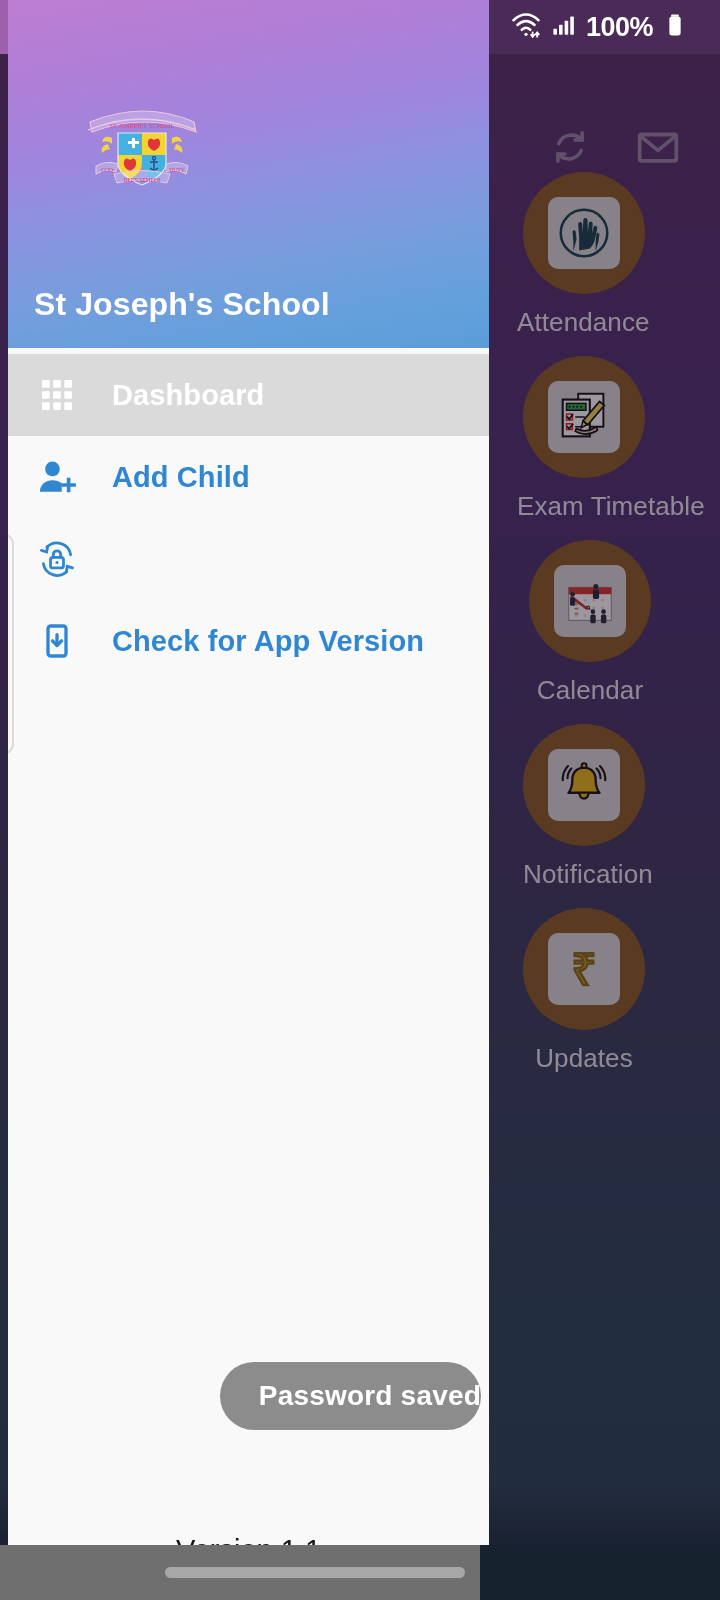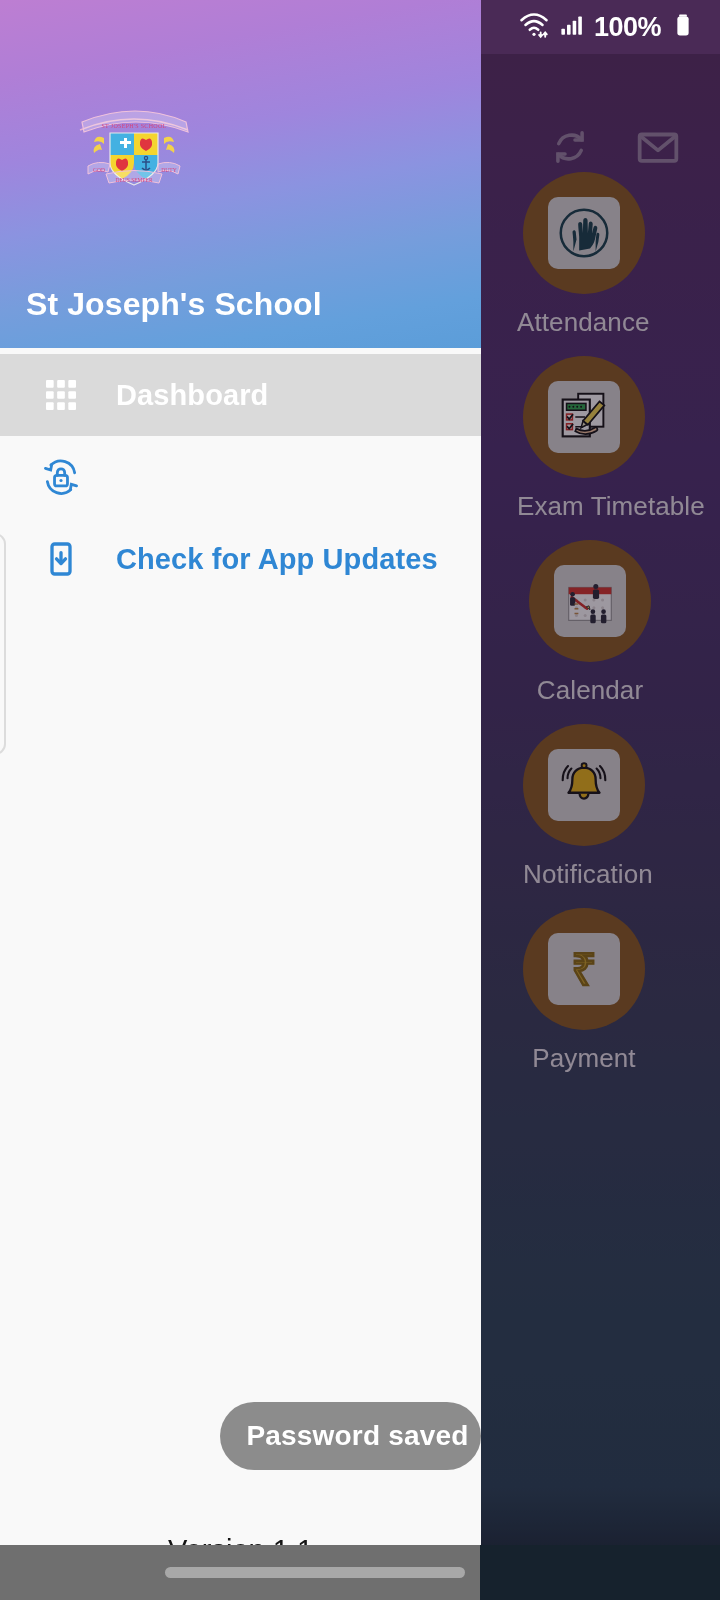--- a/index.html
+++ b/index.html
@@ -84,34 +84,34 @@
   }
   #status-left{
     position:absolute; left:0; top:0; width:480px; height:54px;
     background:#9e5fad;
     display:flex; align-items:center; padding-left:32px; gap:11px;
   }
   #status-right{
     position:absolute; left:480px; top:0; width:240px; height:54px;
     background:#4a2a56;
     display:flex; align-items:center; justify-content:flex-end;
-    padding-right:24px; gap:9px;
+    padding-right:32px; gap:9px;
   }
   #clock{ font-size:29px; font-weight:700; letter-spacing:-.3px; }
   .sbadge{
     width:27px;height:27px;border-radius:50%;background:#fff;color:#1d1d1d;
     font-size:18px;font-weight:700;display:flex;align-items:center;justify-content:center;
     font-family:"Liberation Serif", serif;
   }
   #dot-icon{ width:9px;height:9px;border-radius:50%;background:#fff; margin-left:3px;}
   #battery-pct{ font-size:27px; font-weight:700; letter-spacing:-.5px;}
 
   
   #drawer{
-    position:absolute; left:0; top:0; width:481px; height:1592px;
+    position:absolute; left:8px; top:0; width:481px; height:1592px;
     background:#f9f9f9; z-index:50;
     overflow:hidden;
   }
   #drawer-header{
     position:relative;
     width:481px; height:348px;
     background:linear-gradient(170deg,
       #bd7ed2 0%,
       #b07ed6 18%,
       #9f85dd 38%,
@@ -133,21 +133,21 @@
     background:#f9f9f9;
   }
 
   .menu{
     position:absolute; left:0; top:354px; width:481px;
   }
   .menu-item{
     position:relative;
     display:flex; align-items:center;
     height:82px;
-    padding-left:32px;
+    padding-left:20px;
   }
   .menu-item.selected{ background:#dadada; }
   .menu-icon{
     width:58px; height:58px; flex:0 0 58px;
     display:flex; align-items:center; justify-content:center;
   }
   .menu-label{
     margin-left:26px;
     font-size:29px; font-weight:700;
     color:#2f87d4; letter-spacing:.1px;
@@ -161,23 +161,22 @@
     border:2px solid #dcdcdc; border-radius:14px;
     z-index:55;
   }
 
   
   #toast{
     position:absolute; left:220px; top:1362px;
     width:261px; height:68px;
     background:rgba(130,130,130,.92);
     border-radius:34px;
-    display:flex; align-items:center; justify-content:center;
+    display:flex; align-items:center; justify-content:flex-end;
     z-index:70;
-    margin-top:40px;
   }
   #toast-text{
     font-size:28px; color:#fff; font-weight:700; letter-spacing:.2px;
     white-space:nowrap;
     margin-left:14px;
   }
 
   
   #version-text{
     position:absolute; left:0; top:1534px; width:481px;
@@ -322,21 +321,21 @@
   </div>
 
   <div class="tile" id="tile-payment">
     <div class="tile-circle">
       <div class="tile-square">
         <svg viewBox="0 0 64 64" width="62" height="62">
           <text x="32" y="49" font-family="'Liberation Serif', serif" font-size="46" font-weight="700" fill="#c9a227" stroke="#8a6b12" stroke-width="1.1" text-anchor="middle">₹</text>
         </svg>
       </div>
     </div>
-    <div class="tile-label">Payment</div>
+    <div class="tile-label">Updates</div>
   </div>
 </div>
 
 <div id="scrim"></div>
 
 <div id="drawer">
 
   <div id="drawer-header">
     <div id="school-logo">
       <svg viewBox="0 0 136 86" width="136" height="86">
@@ -381,20 +380,30 @@
             <rect x="9.7" y="9.7" width="4.6" height="4.6" rx=".6"></rect>
             <rect x="16.4" y="9.7" width="4.6" height="4.6" rx=".6"></rect>
           <rect x="3" y="16.4" width="4.6" height="4.6" rx=".6"></rect>
             <rect x="9.7" y="16.4" width="4.6" height="4.6" rx=".6"></rect>
             <rect x="16.4" y="16.4" width="4.6" height="4.6" rx=".6"></rect>
         </svg>
       </span>
       <span class="menu-label">Dashboard</span>
     </div>
 
+    <div class="menu-item">
+      <span class="menu-icon">
+        <svg viewBox="0 0 24 24" width="42" height="42" fill="#2f87d4">
+          <circle cx="9.4" cy="7.4" r="4.2"></circle>
+          <path d="M2.2 20.4 c0-4.2 3.4-6.6 7.2-6.6 c2 0 3.9 .6 5.3 1.8 l0 4.8 z"></path>
+          <path d="M17.6 12.4 h2.1 v3.1 h3.1 v2.1 h-3.1 v3.1 h-2.1 v-3.1 h-3.1 v-2.1 h3.1 z"></path>
+        </svg>
+      </span>
+      <span class="menu-label">Add Child</span>
+    </div>
 
     <div class="menu-item">
       <span class="menu-icon">
         <svg viewBox="0 0 24 24" width="42" height="42" fill="none" stroke="#2f87d4" stroke-width="1.6" stroke-linecap="round">
           <path d="M4.2 14.6 a8 8 0 0 0 13.4 4.6"></path>
           <path d="M19.8 9.6 a8 8 0 0 0 -13.6 -4.4"></path>
           <path d="M17.3 19.4 l.6 -3.2 l3 .9"></path>
           <path d="M6.7 4.8 l-.6 3.2 l-3 -.9"></path>
           <rect x="8.3" y="11.1" width="7.4" height="6" rx="1.3" stroke-width="1.6"></rect>
           <path d="M9.9 11.1 v-1.7 a2.1 2.1 0 0 1 4.2 0 v1.7"></path>
@@ -406,21 +415,21 @@
 
 
     <div class="menu-item">
       <span class="menu-icon">
         <svg viewBox="0 0 24 24" width="40" height="40" fill="none" stroke="#2f87d4" stroke-width="2" stroke-linecap="round" stroke-linejoin="round">
           <rect x="6.6" y="3" width="10.8" height="18" rx="1.6"></rect>
           <path d="M12 8.2 v6.2"></path>
           <path d="M9.3 11.9 l2.7 2.8 l2.7 -2.8"></path>
         </svg>
       </span>
-      <span class="menu-label">Check for App Updates</span>
+      <span class="menu-label">Check for App Version</span>
     </div>
 
 
   </div>
 
   <div id="focus-outline"></div>
 
   <div id="version-text">Version 1.1</div>
 </div>
 

